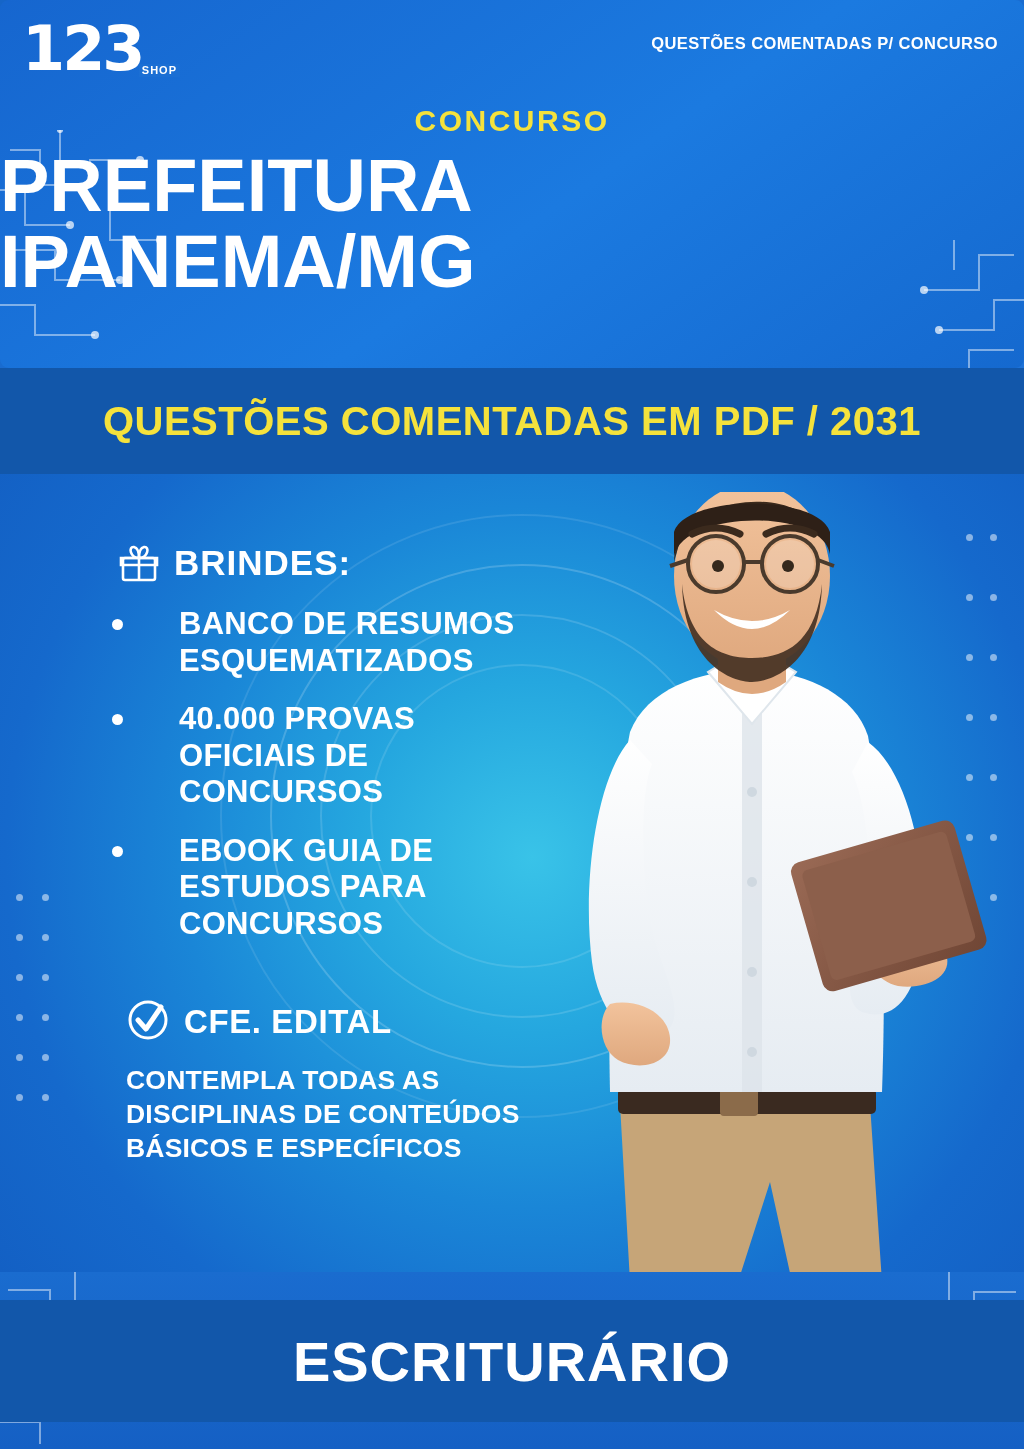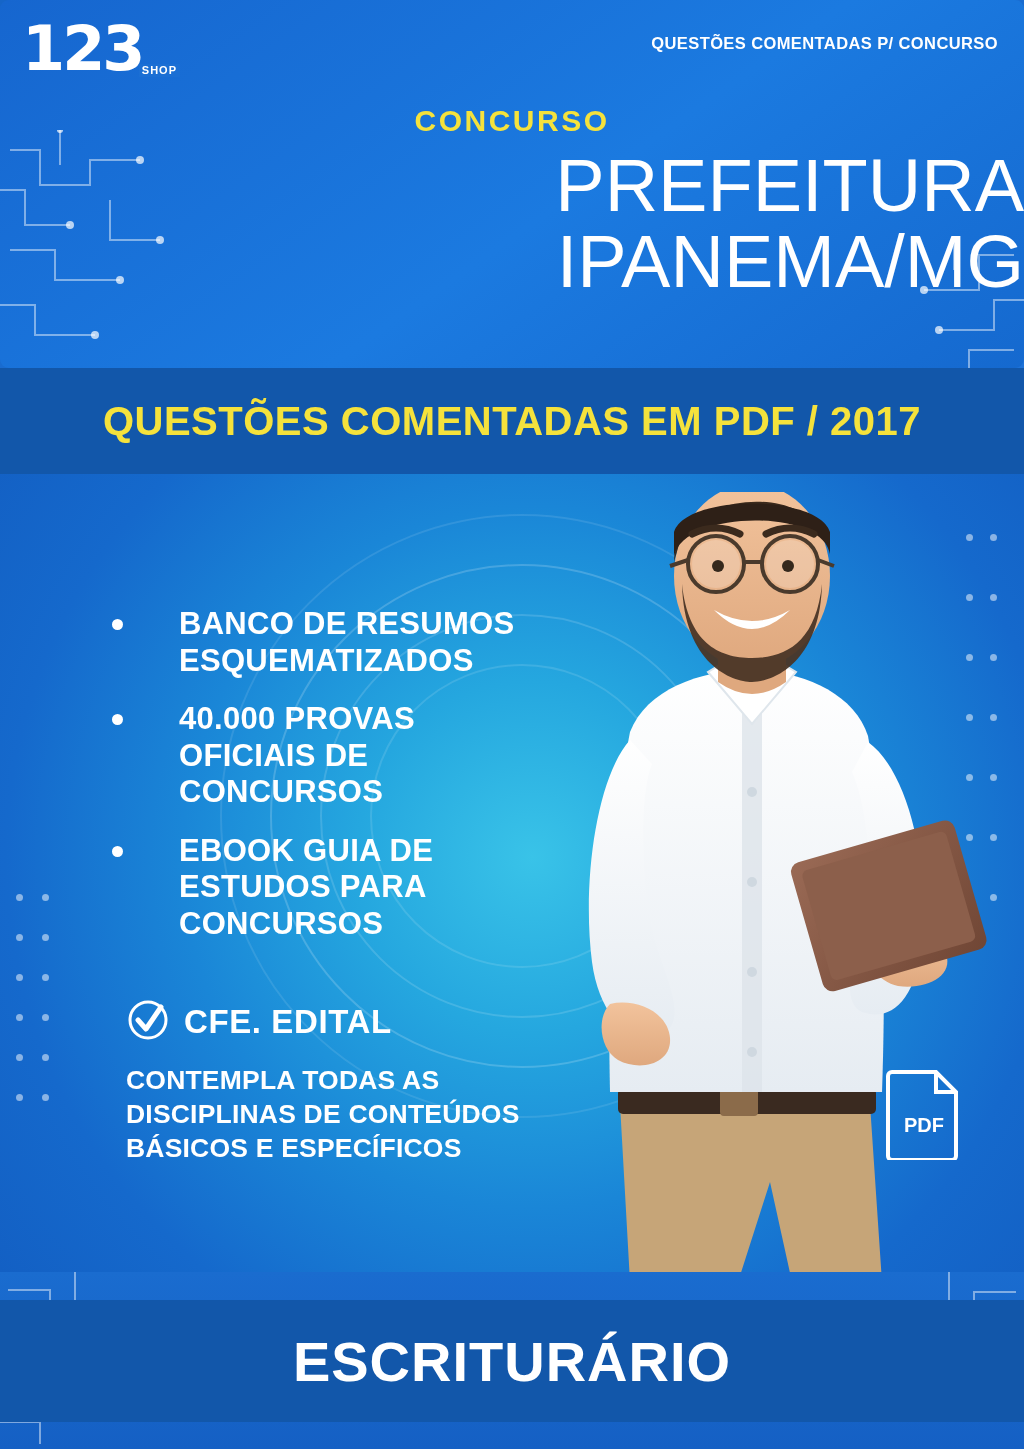--- a/index.html
+++ b/index.html
@@ -67,24 +67,24 @@
     text-align: center;
     color: #f5e23c;
     font-size: 30px;
     font-weight: bold;
     letter-spacing: 2.5px;
   }
   .title-main {
     position: absolute;
     left: 0; right: 0;
     top: 148px;
-    text-align: right;
+    text-align: left;
     color: #ffffff;
     font-size: 74px;
-    font-weight: normal;
+    font-weight: bold;
     line-height: 1.03;
     letter-spacing: 0px;
   }
 
   
   .banner {
     position: absolute;
     left: 0; top: 368px;
     width: 1024px;
     height: 106px;
@@ -297,21 +297,21 @@
 
     <div class="concurso-word">CONCURSO</div>
 
     <div class="title-main">
       <div>PREFEITURA</div>
       <div>IPANEMA/MG</div>
     </div>
   </div>
 
   <div class="banner">
-    <span>QUESTÕES COMENTADAS EM PDF / 2017</span>
+    <span>QUESTÕES COMENTADAS EM PDF / 2031</span>
   </div>
 
   <div class="mid">
 
     <div class="rings">
       <div class="ring" style="left:60px;top:60px;width:500px;height:500px;"></div>
       <div class="ring" style="left:110px;top:110px;width:400px;height:400px;border-color:rgba(255,255,255,0.14);"></div>
       <div class="ring" style="left:160px;top:160px;width:300px;height:300px;border-color:rgba(255,255,255,0.12);"></div>
       <div class="ring" style="left:10px;top:10px;width:600px;height:600px;border-color:rgba(255,255,255,0.10);"></div>
     </div>
@@ -415,20 +415,34 @@
       <g transform="rotate(-16 420 400)">
         <rect x="330" y="346" width="170" height="134" rx="10" fill="url(#tablet)"></rect>
         <rect x="340" y="356" width="150" height="114" rx="6" fill="#8c5f4b"></rect>
       </g>
 
       <path d="M160 248 C126 286 112 392 122 470 C130 530 168 560 196 540
                C216 524 196 486 186 452 C172 404 168 306 182 272 Z" fill="url(#shirt)"></path>
       <path d="M140 512 C166 506 198 520 200 546 C202 572 170 580 148 568 C130 558 126 526 140 512 Z" fill="url(#skin)"></path>
     </svg>
 
+    <div class="brindes-head">
+      <span class="gift-icon">
+        <svg width="42" height="42" viewBox="0 0 42 42">
+          <g fill="none" stroke="#ffffff" stroke-width="2.6">
+            <rect x="5" y="16" width="32" height="22" rx="2"></rect>
+            <path d="M3 16 h36 v7 h-36 z"></path>
+            <path d="M21 16 v22"></path>
+            <path d="M21 16 C12 16 10 4 16 5 C21 6 21 14 21 16 Z"></path>
+            <path d="M21 16 C30 16 32 4 26 5 C21 6 21 14 21 16 Z"></path>
+          </g>
+        </svg>
+      </span>
+      <span class="txt">BRINDES:</span>
+    </div>
 
     <div class="bullets">
       <div class="bullet">
         <span class="dot"></span>
         <span class="label">BANCO DE RESUMOS ESQUEMATIZADOS</span>
       </div>
       <div class="bullet">
         <span class="dot"></span>
         <span class="label">40.000 PROVAS OFICIAIS DE CONCURSOS</span>
       </div>
@@ -442,27 +456,20 @@
       <span>
         <svg width="44" height="44" viewBox="0 0 44 44">
           <circle cx="22" cy="22" r="18" fill="none" stroke="#ffffff" stroke-width="3"></circle>
           <path d="M12 22 L20 31 L35 9" fill="none" stroke="#ffffff" stroke-width="5" stroke-linecap="round" stroke-linejoin="round"></path>
         </svg>
       </span>
       <span class="txt">CFE. EDITAL</span>
     </div>
     <div class="cfe-sub">CONTEMPLA TODAS AS DISCIPLINAS DE CONTEÚDOS BÁSICOS E ESPECÍFICOS</div>
 
-    <div class="pdf-icon">
-      <svg width="76" height="92" viewBox="0 0 76 92">
-        <path d="M6 4 h44 l20 20 v64 a4 4 0 0 1 -4 4 h-60 a4 4 0 0 1 -4 -4 v-80 a4 4 0 0 1 4 -4 z" fill="none" stroke="#ffffff" stroke-width="4"></path>
-        <path d="M50 4 v20 h20" fill="none" stroke="#ffffff" stroke-width="4"></path>
-        <text x="38" y="64" text-anchor="middle" fill="#ffffff" font-family="Liberation Sans, sans-serif" font-size="20" font-weight="bold">PDF</text>
-      </svg>
-    </div>
   </div>
 
   <div class="bottom-block">
     <svg class="circuit" style="left:0;top:0;" width="200" height="177" viewBox="0 0 200 177">
       <g fill="none" stroke="rgba(255,255,255,0.45)" stroke-width="2">
         <path d="M8 18 L50 18 L50 48 L110 48"></path>
         <path d="M0 55 L30 55 L30 85 L90 85"></path>
         <path d="M10 100 L60 100 L60 130 L130 130"></path>
         <path d="M0 150 L40 150 L40 172"></path>
         <path d="M75 0 L75 30"></path>

